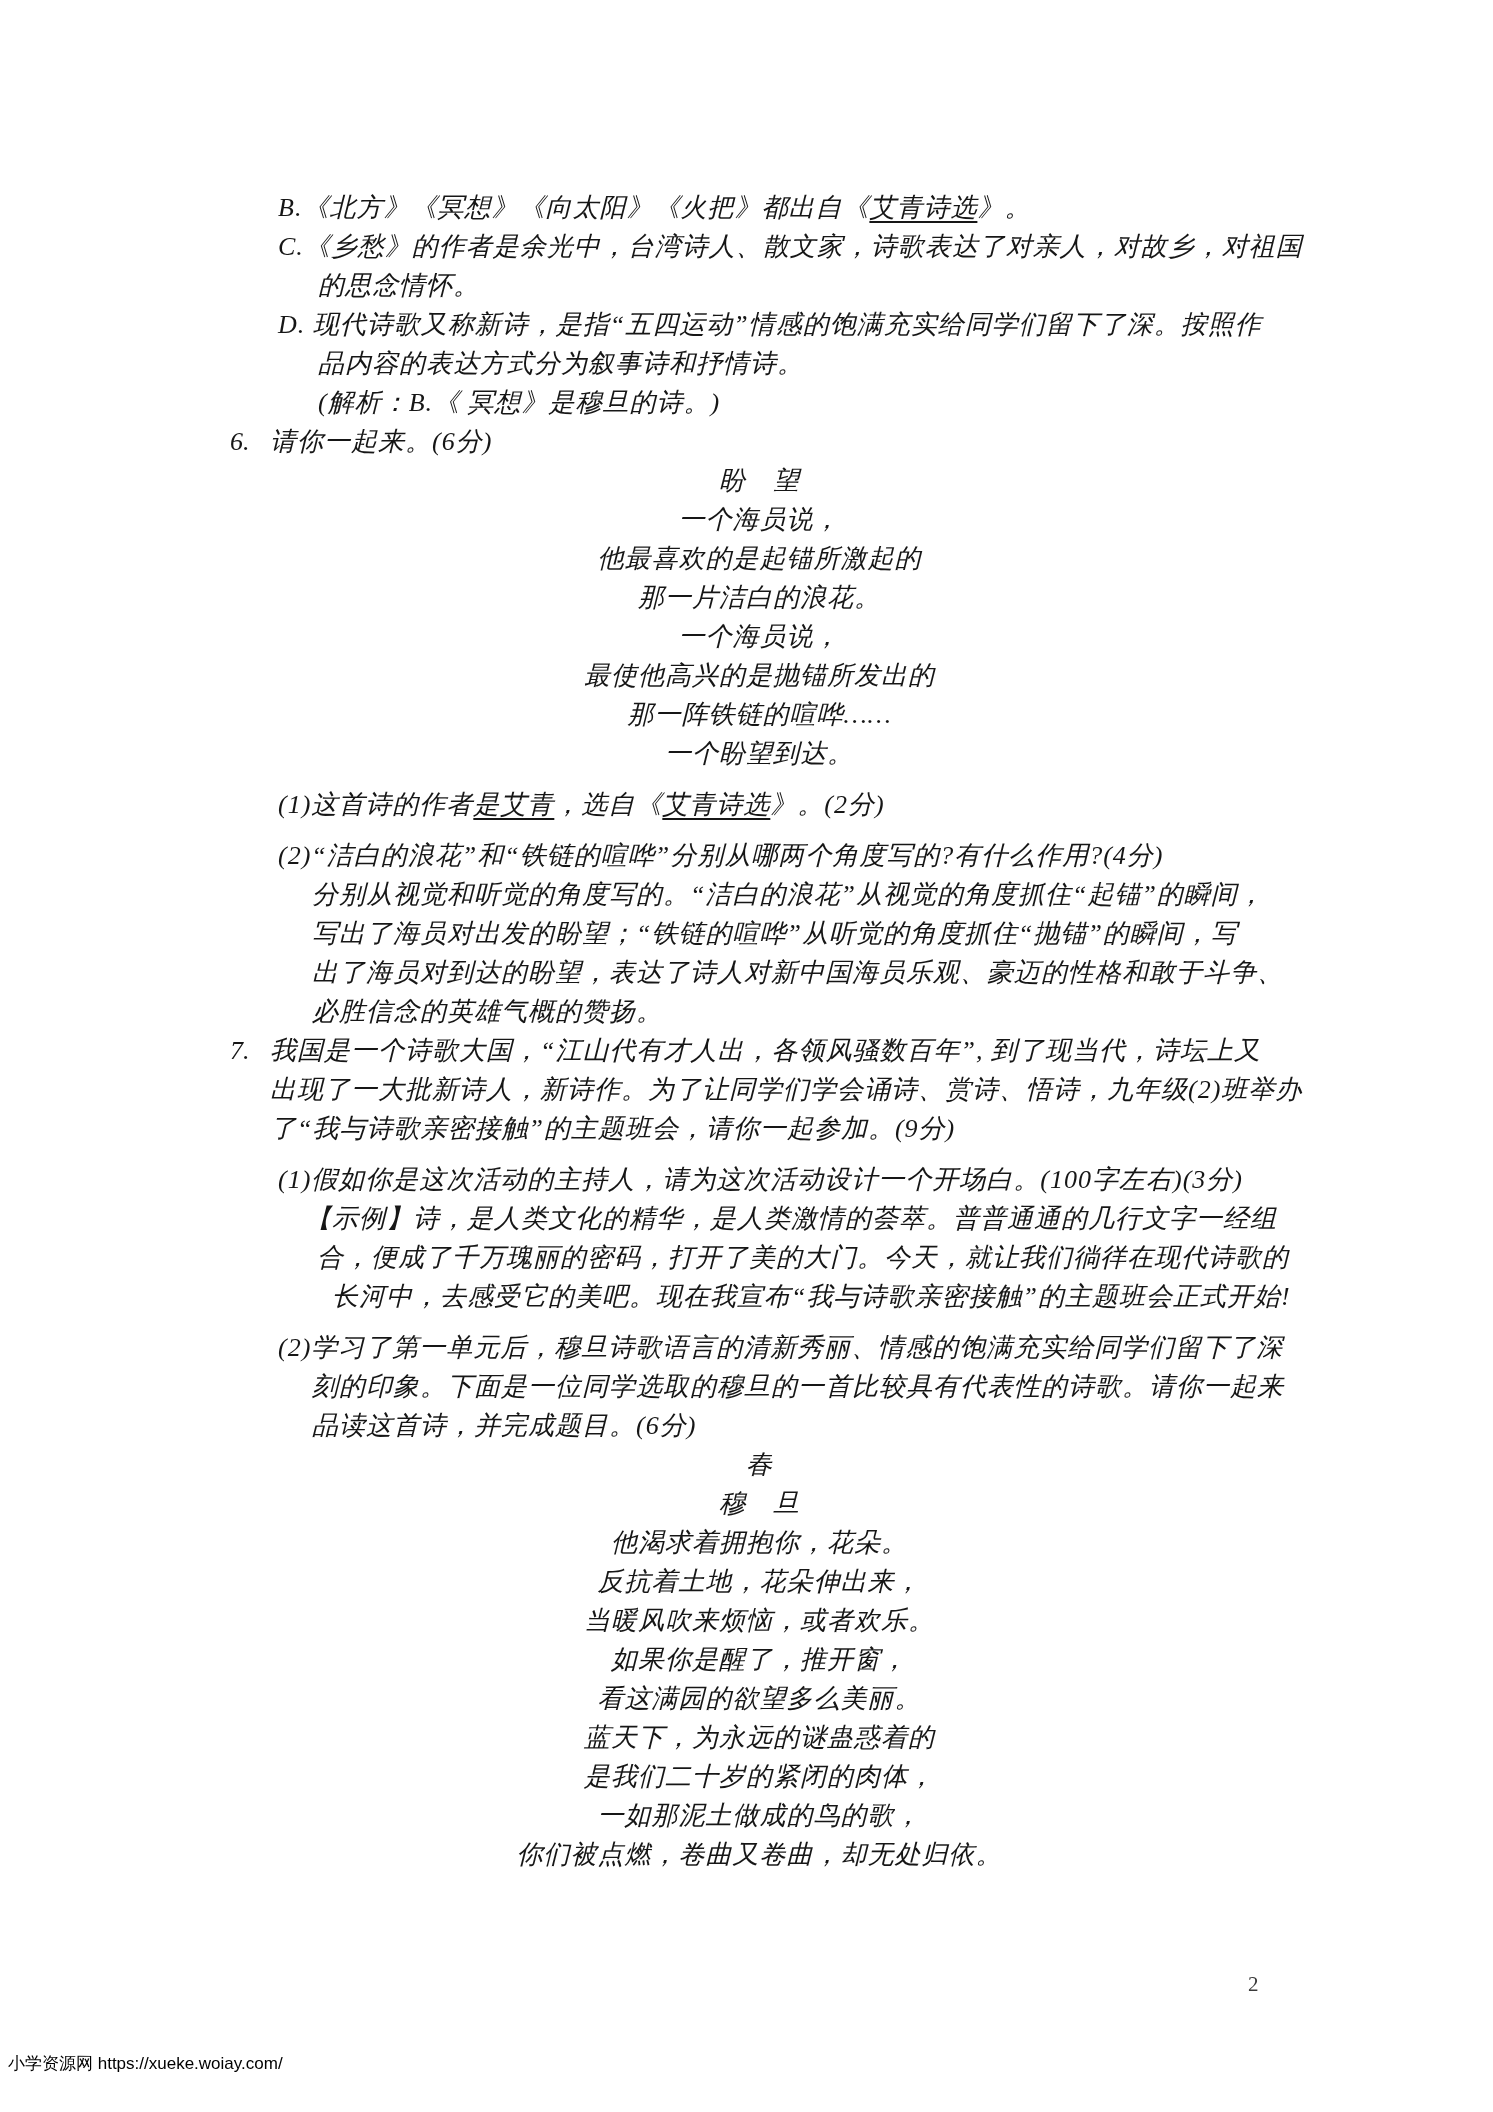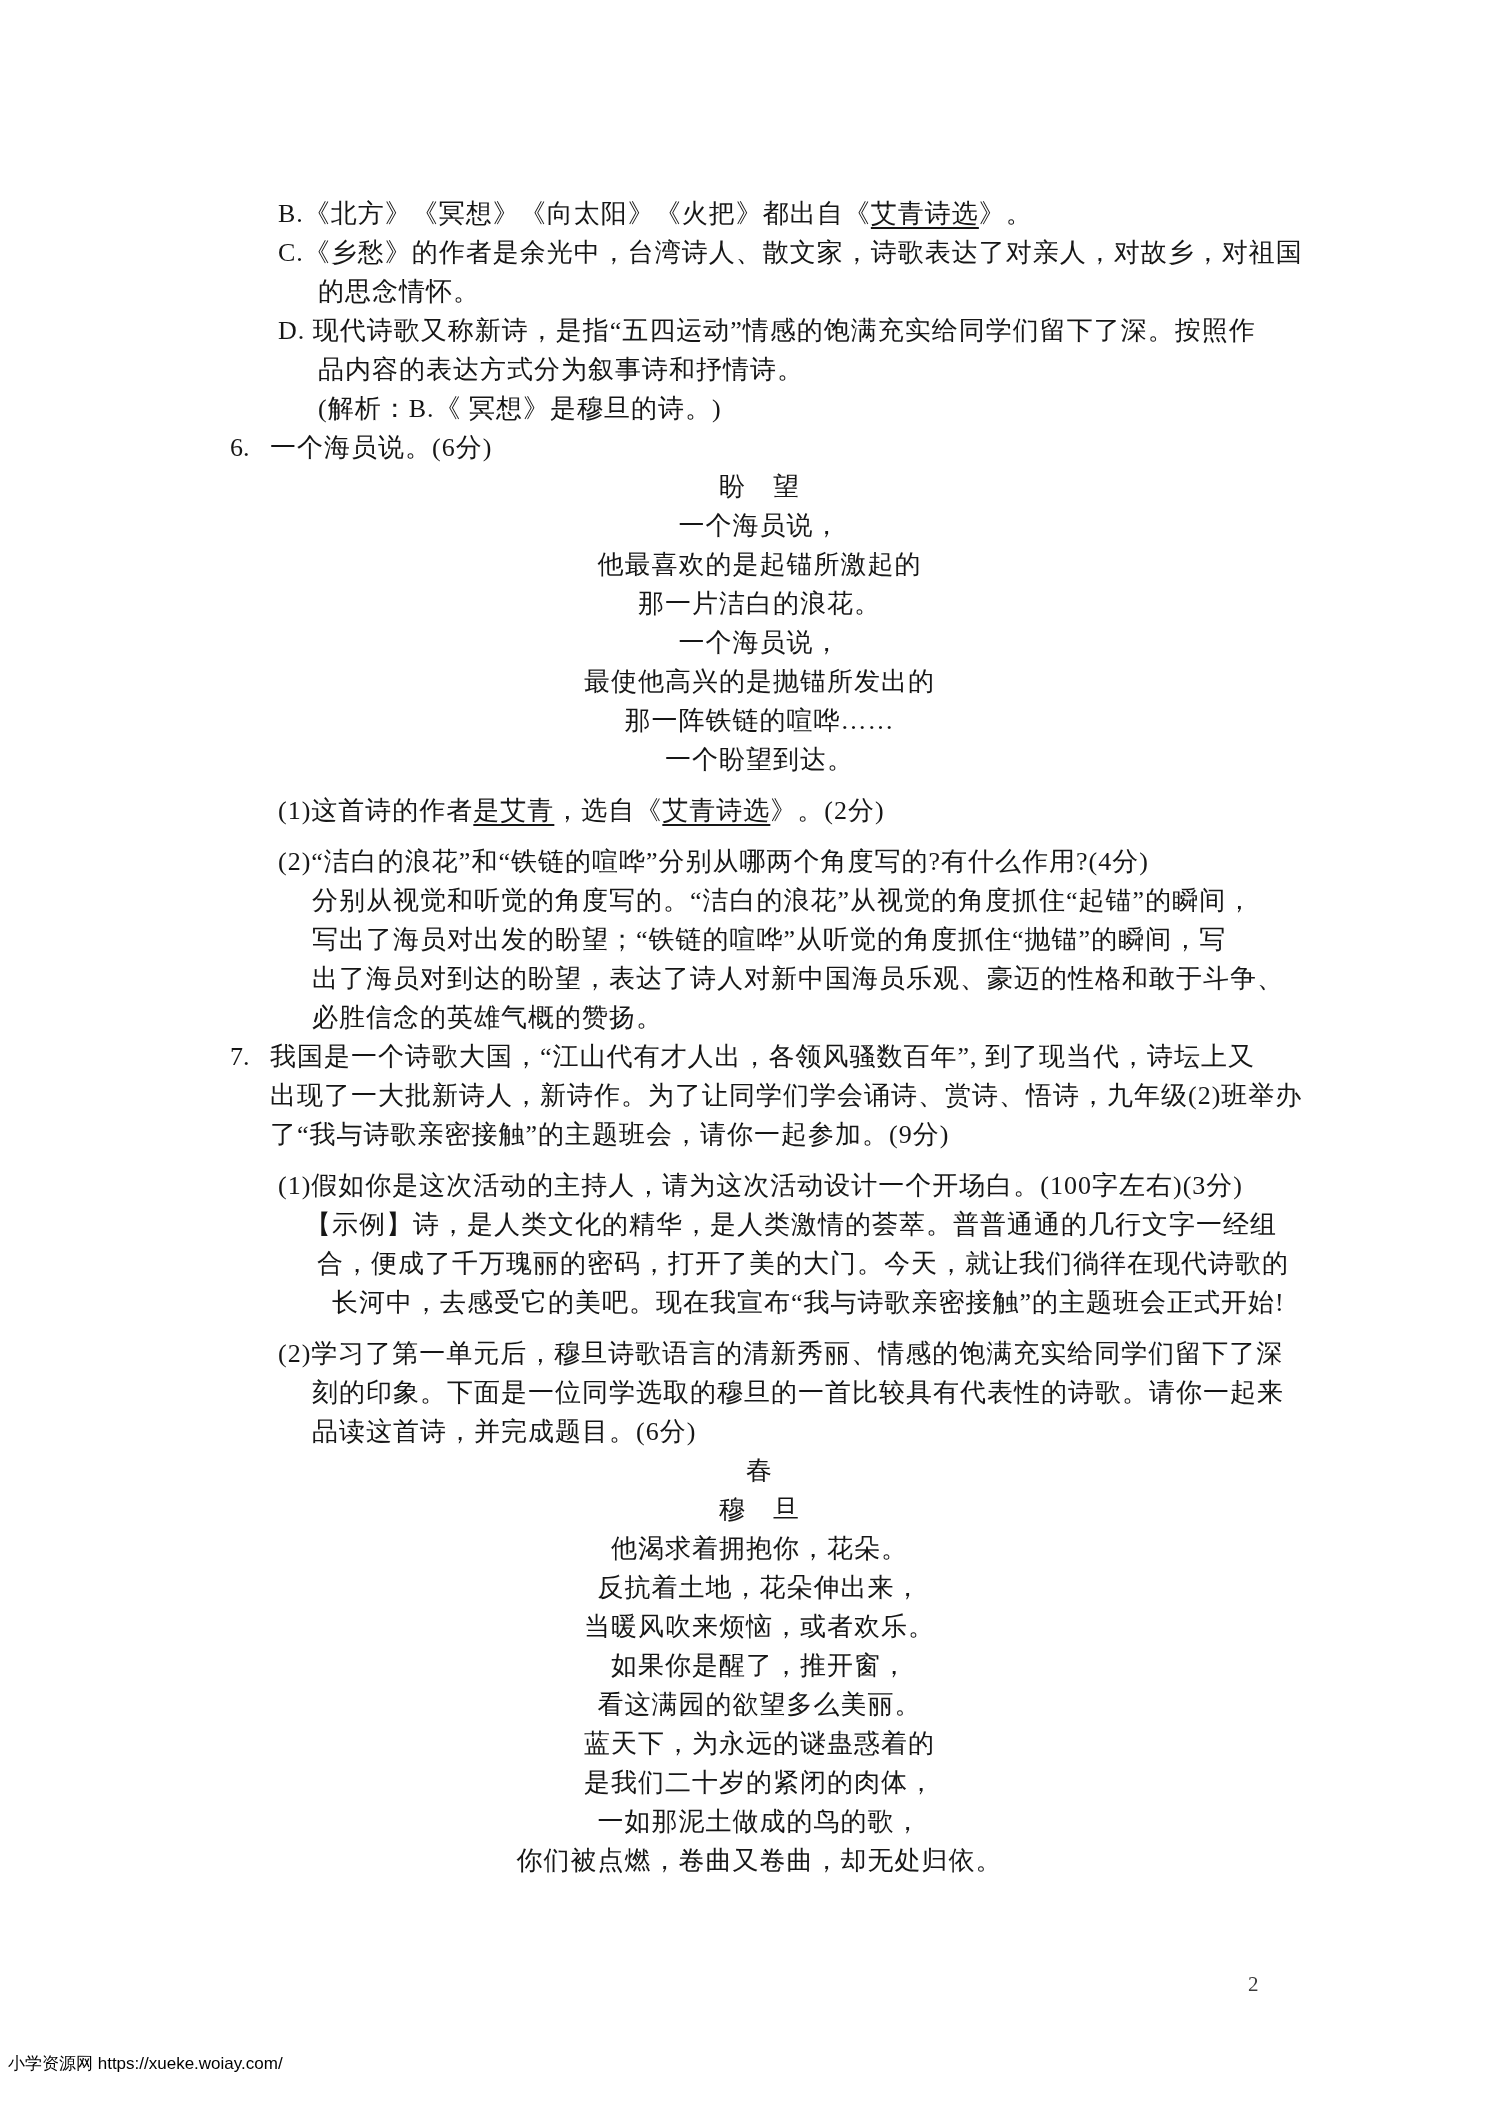--- a/index.html
+++ b/index.html
@@ -5,21 +5,21 @@
   html,body{margin:0;padding:0;}
   body{
     width:1493px;height:2112px;
     background:#ffffff;
     position:relative;
     overflow:hidden;
     font-family:"Liberation Serif","DejaVu Serif",serif;
     color:#161616;
   }
   .page{position:absolute;inset:0;background:#ffffff;}
-  .content{position:absolute;top:194px;left:0;right:0;}
+  .content{position:absolute;top:188px;left:0;right:0;font-style:italic;}
   .ln{
     height:39px;line-height:39px;
     font-size:26px;
     letter-spacing:1px;
     white-space:nowrap;
   }
   .l-option{margin-left:278px;}
   .l-cont{margin-left:318px;}
   .l-qnum{margin-left:230px;}
   .l-contq{margin-left:270px;}
@@ -47,21 +47,21 @@
 <body>
 
 <div class="page">
   <div class="content" id="lines-root">
       <div class="ln l-option"><span>B.《北方》《冥想》《向太阳》《火把》都出自《</span><span class="u">艾青诗选</span><span>》。</span></div>
       <div class="ln l-option"><span>C.《乡愁》的作者是余光中，台湾诗人、散文家，诗歌表达了对亲人，对故乡，对祖国</span></div>
       <div class="ln l-cont"><span>的思念情怀。</span></div>
       <div class="ln l-option"><span>D. 现代诗歌又称新诗，是指“五四运动”情感的饱满充实给同学们留下了深。按照作</span></div>
       <div class="ln l-cont"><span>品内容的表达方式分为叙事诗和抒情诗。</span></div>
       <div class="ln l-cont"><span>(解析：B.《 冥想》是穆旦的诗。)</span></div>
-      <div class="ln l-qnum"><span class="num">6.</span><span>一个海员说。(6分)</span></div>
+      <div class="ln l-qnum"><span class="num">6.</span><span>请你一起来。(6分)</span></div>
       <div class="ln l-center"><span>盼　望</span></div>
       <div class="ln l-center"><span>一个海员说，</span></div>
       <div class="ln l-center"><span>他最喜欢的是起锚所激起的</span></div>
       <div class="ln l-center"><span>那一片洁白的浪花。</span></div>
       <div class="ln l-center"><span>一个海员说，</span></div>
       <div class="ln l-center"><span>最使他高兴的是抛锚所发出的</span></div>
       <div class="ln l-center"><span>那一阵铁链的喧哗……</span></div>
       <div class="ln l-center"><span>一个盼望到达。</span></div>
       <div class="ln l-sub"><span>(1)这首诗的作者</span><span class="u">是艾青</span><span>，选自《</span><span class="u">艾青诗选</span><span>》。(2分)</span></div>
       <div class="ln l-sub"><span>(2)“洁白的浪花”和“铁链的喧哗”分别从哪两个角度写的?有什么作用?(4分)</span></div>

